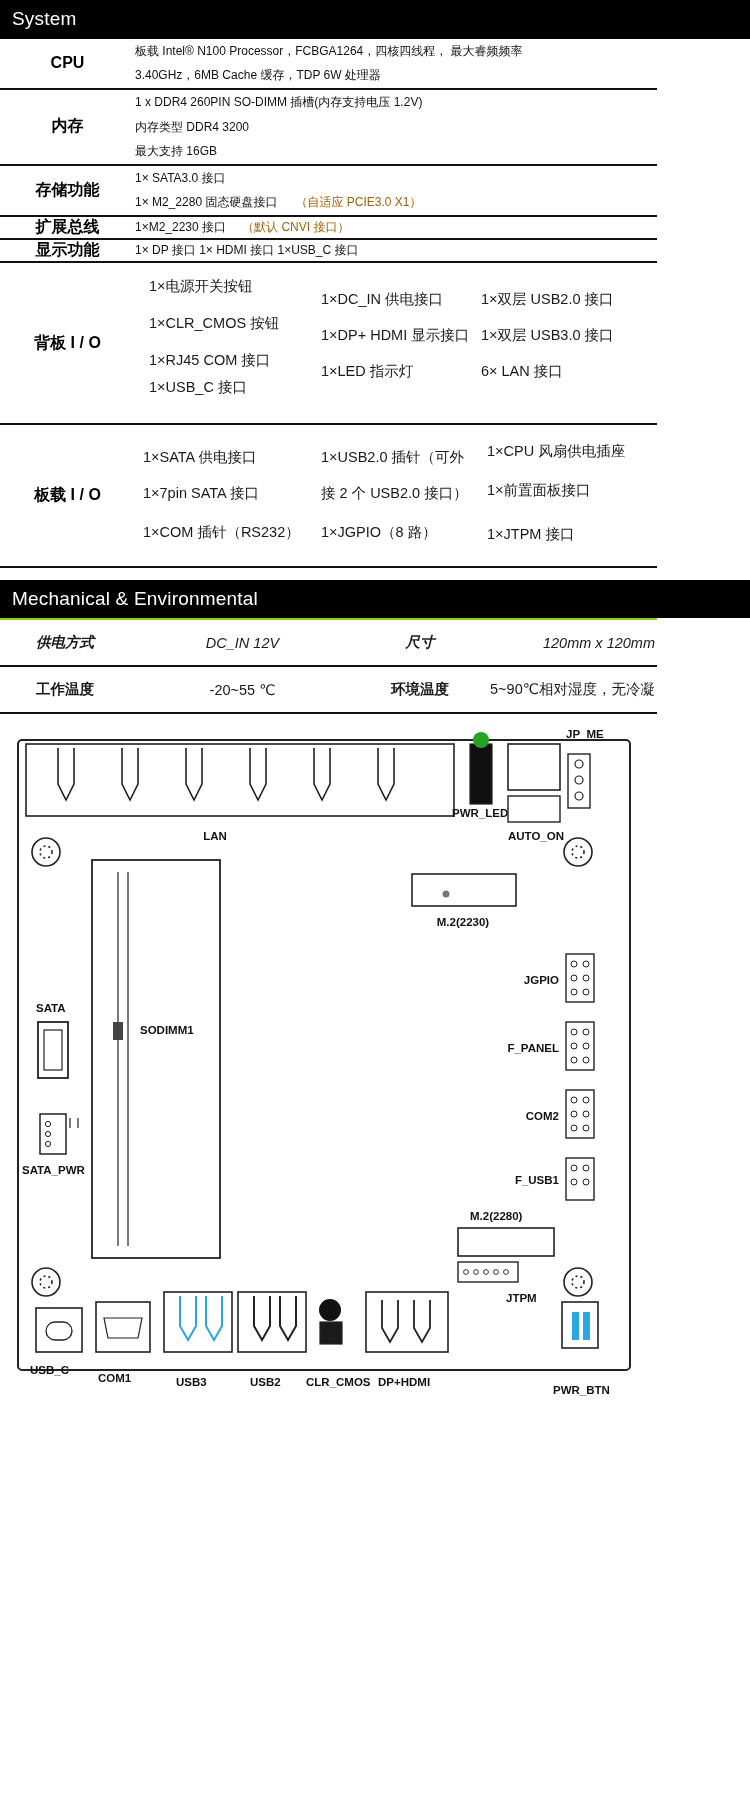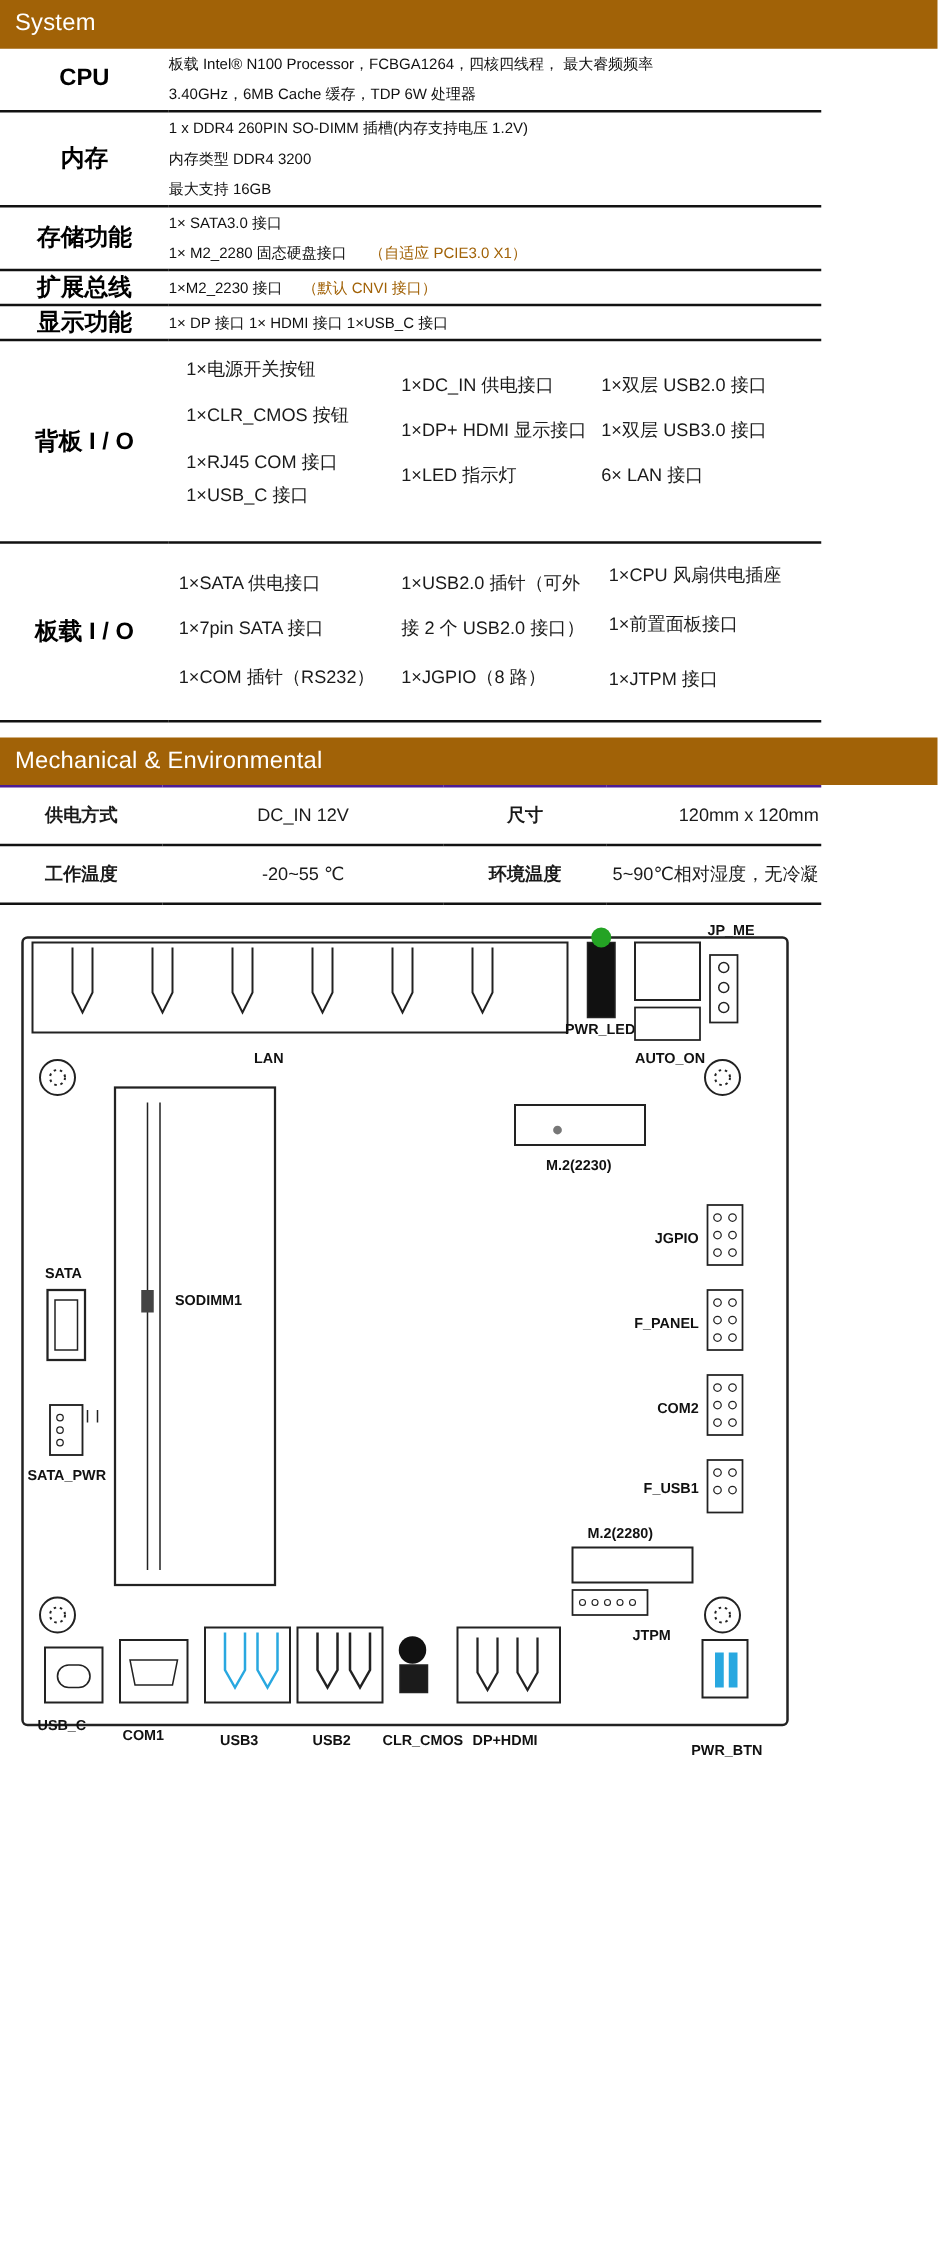--- a/index.html
+++ b/index.html
@@ -8,21 +8,21 @@
     width:750px; height:1807px;
     background:#ffffff;
     font-family:"Liberation Sans","DejaVu Sans",sans-serif;
     color:#1a1a1a;
     overflow:hidden;
   }
   .page { position:relative; width:750px; height:1807px; }
 
   
   .section-bar {
-    background:#a16207;
+    background:#000000;
     color:#ffffff;
     font-size:19px;
     font-weight:400;
     letter-spacing:.2px;
     padding:7px 0 8px 12px;
     line-height:1.25;
   }
   .section-bar.second { margin-top:0; }
 
   
@@ -36,21 +36,21 @@
     vertical-align:middle;
     padding:0;
     border:0;
   }
   .rowline { border-bottom:2.5px solid #111; }
 
   .lbl {
     width:135px;
     text-align:center;
     font-weight:bold;
-    font-size:19px;
+    font-size:16px;
     color:#000;
     padding:6px 4px;
   }
   .val {
     font-size:12px;
     color:#111;
     padding:8px 4px 8px 8px;
     line-height:2.05;
   }
   .val .line { display:block; white-space:nowrap; }
@@ -64,21 +64,21 @@
     font-size:14.5px;
     row-gap:0px;
     align-items:center;
   }
   .io-grid .cell { padding:9px 6px 9px 0; white-space:nowrap; line-height:1.25; }
   .io-grid .c3 { padding-left:6px; }
 
   
   table.mech { width:657px; border-collapse:collapse; table-layout:fixed; margin-top:0; }
   table.mech td { padding:13px 2px; font-size:14.5px; border-bottom:2px solid #111; }
-  table.mech tr:first-child td { border-top:2px solid #4c1d95; }
+  table.mech tr:first-child td { border-top:2px solid #84cc16;font-style:italic; }
   .mech-k { width:130px; text-align:center; font-weight:bold; }
   .mech-v { width:225px; text-align:center; }
   .mech-k2 { width:130px; text-align:center; font-weight:bold; }
   .mech-v2 { text-align:right; }
 
   
   .diagram-wrap { position:relative; width:750px; height:880px; margin-top:8px; }
   svg.board { display:block; }
   text { font-family:"Liberation Sans","DejaVu Sans",sans-serif; }
   .dlabel { font-size:11.5px; font-weight:bold; fill:#111; }

